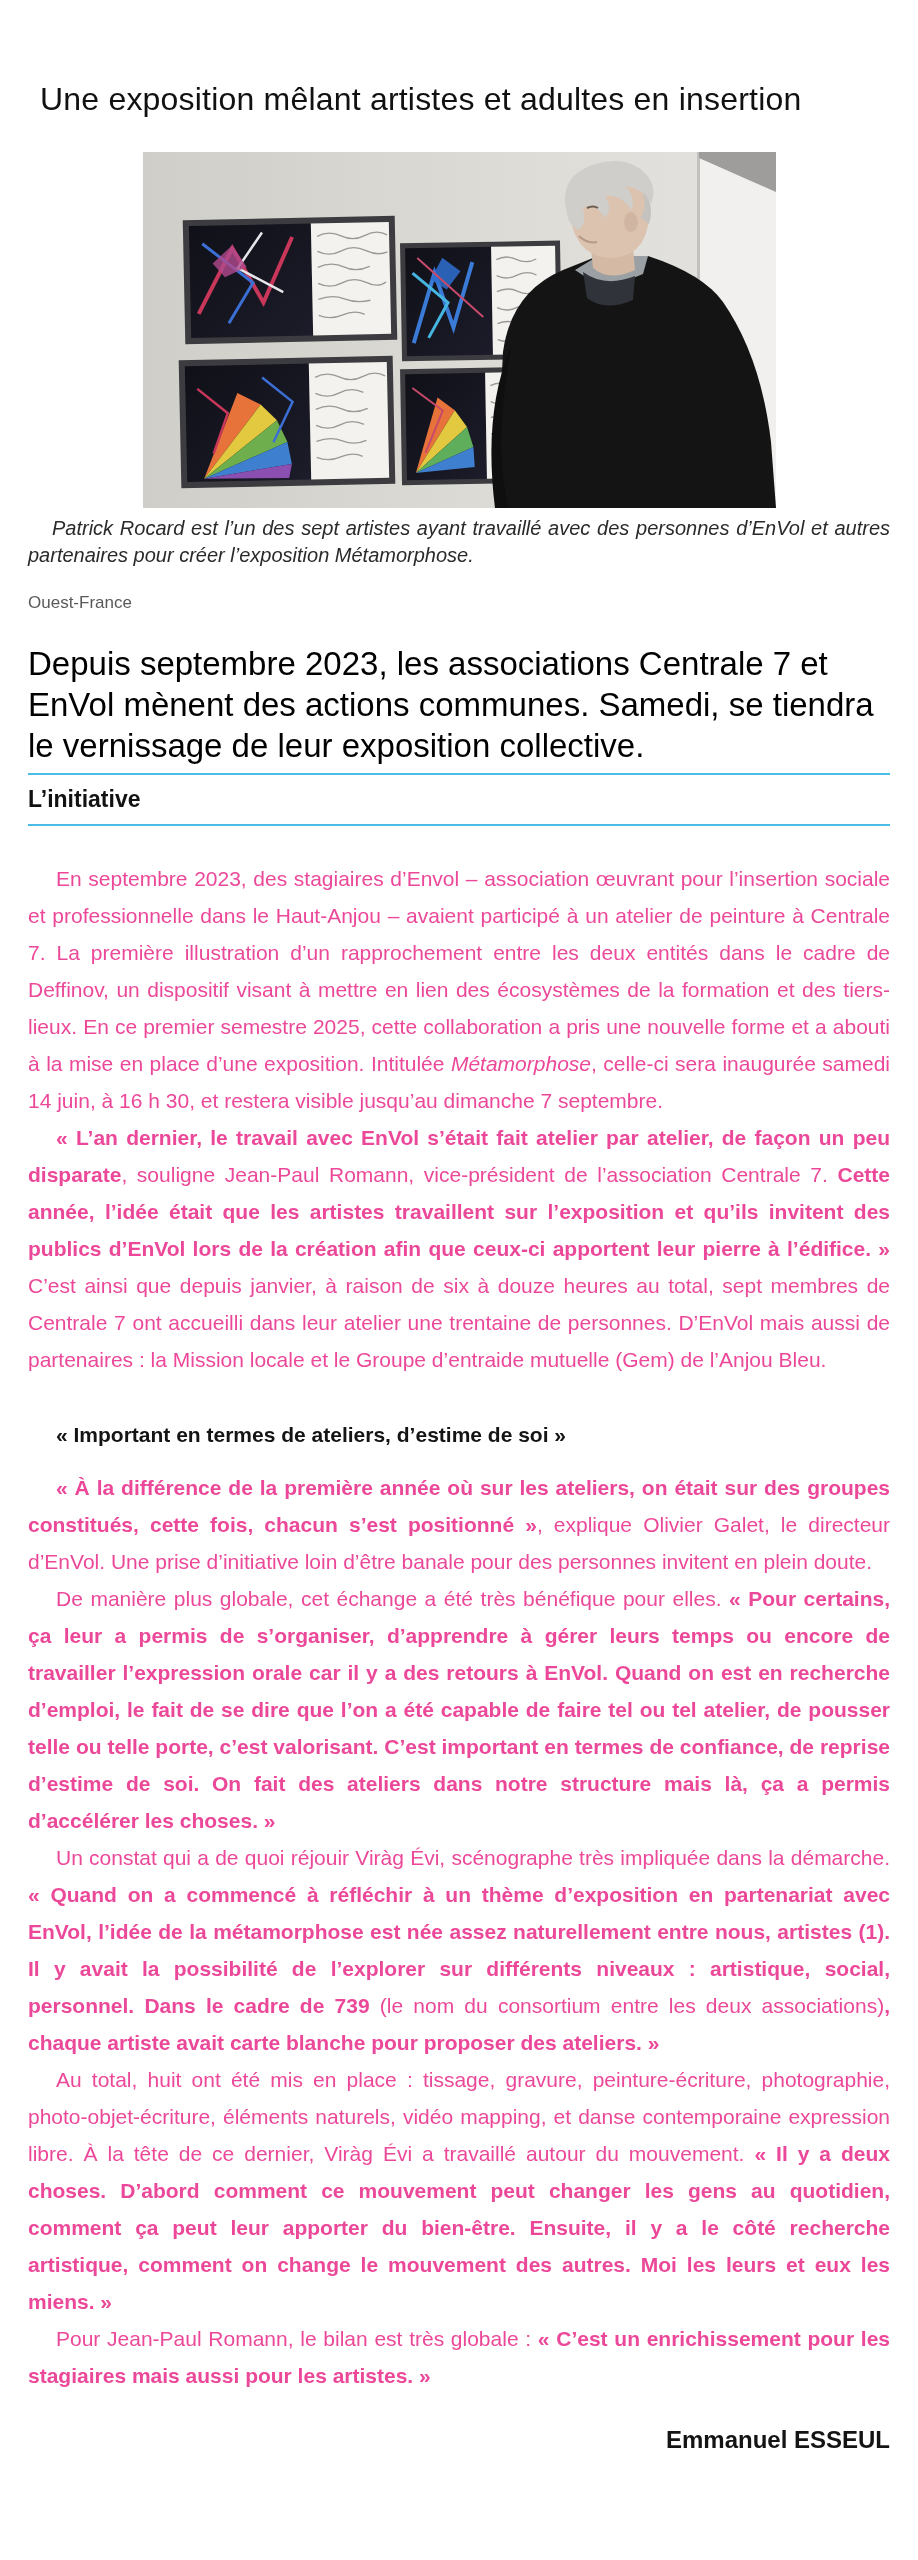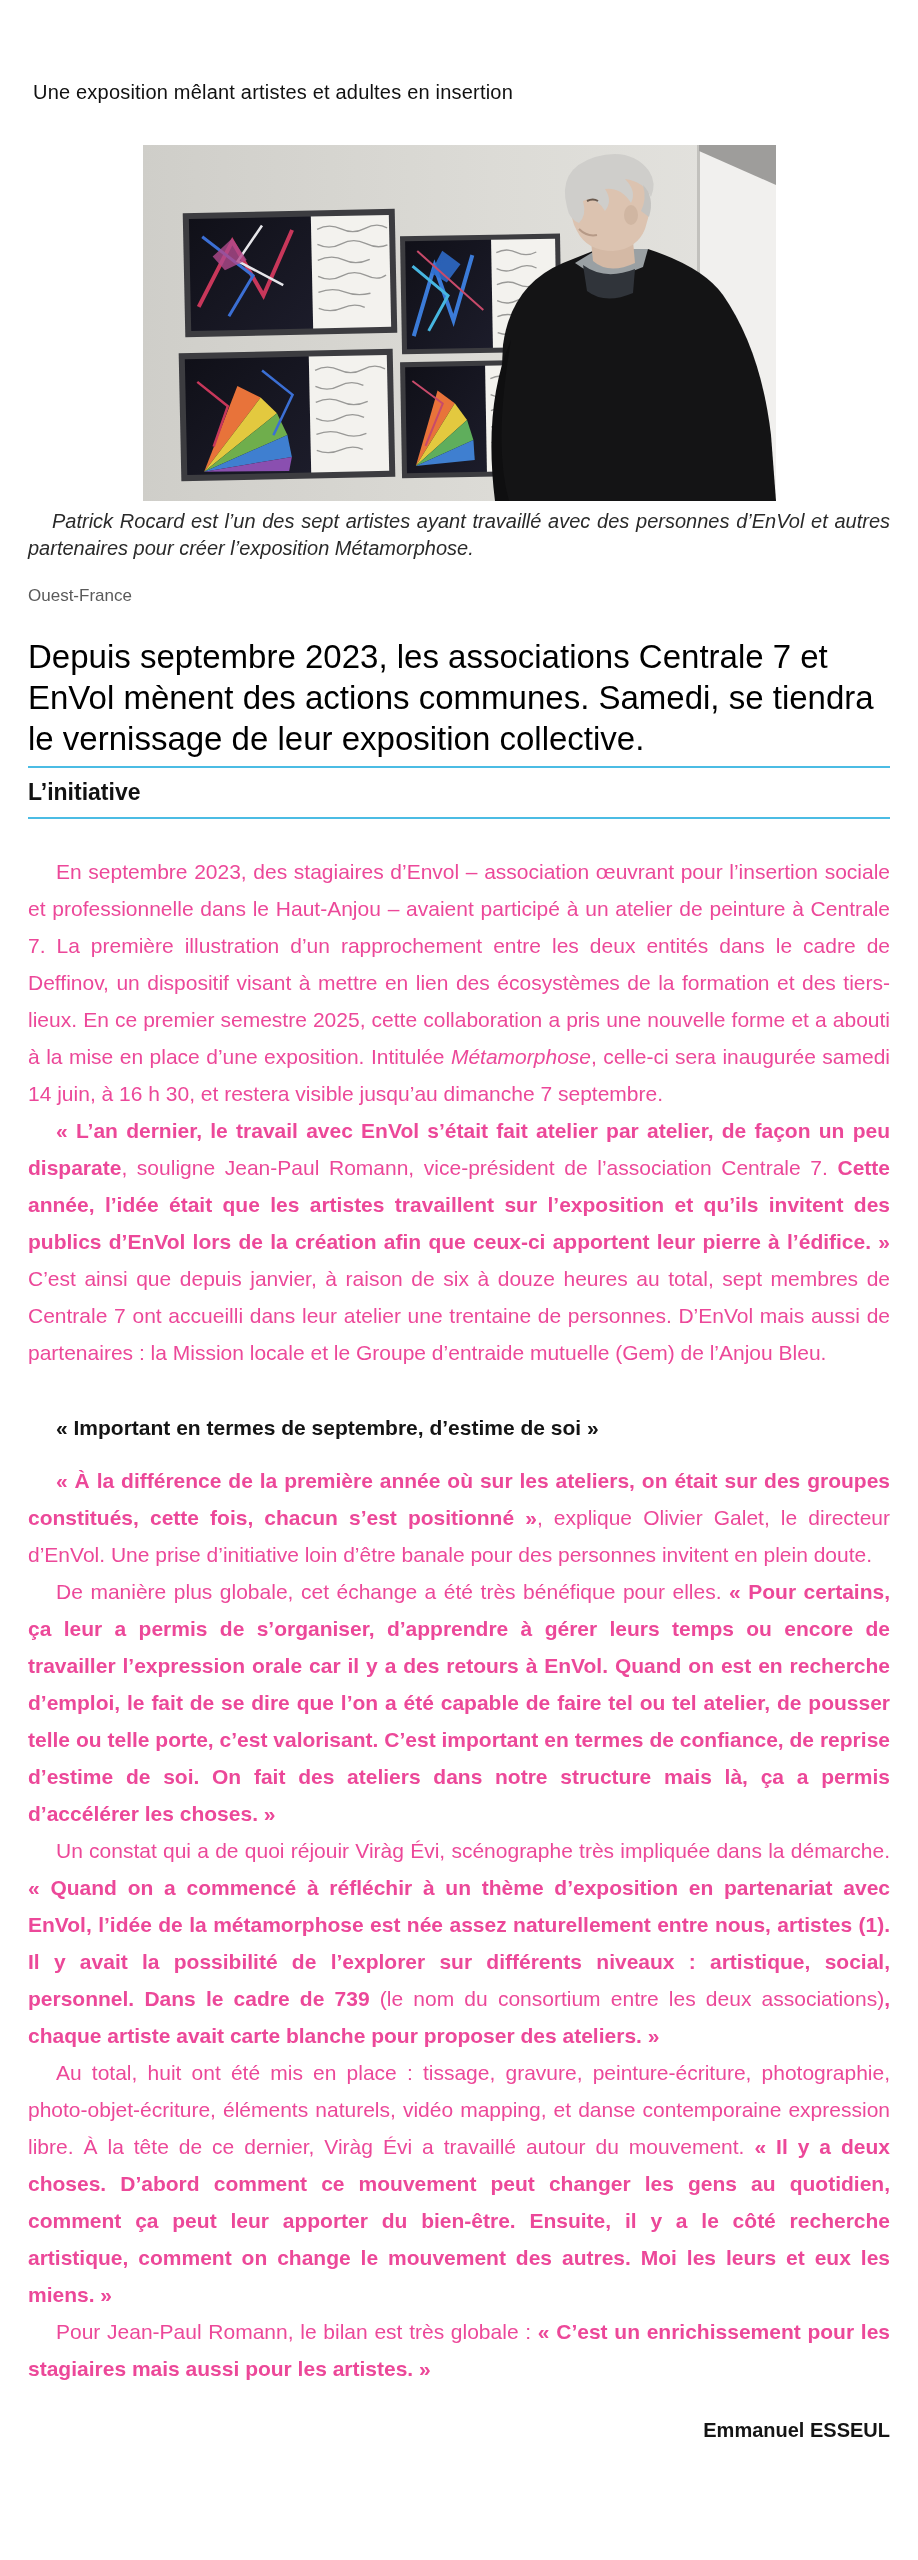--- a/index.html
+++ b/index.html
@@ -13,23 +13,23 @@
     font-family: "Liberation Sans", "DejaVu Sans", sans-serif;
     color: #1b1b1b;
     -webkit-font-smoothing: antialiased;
   }
   .page {
     padding: 0 28px;
     box-sizing: border-box;
     width: 918px;
   }
   .article-title {
-    margin: 5px;
+    margin: 12px;
     padding-top: 70px;
-    font-size: 20px;
+    font-size: 32px;
     line-height: 34px;
     font-weight: 400;
     color: #111111;
     letter-spacing: 0.2px;
   }
   figure.photo-wrap {
     margin: 36px auto 0;
     width: 633px;
   }
   figure.photo-wrap svg {
@@ -85,21 +85,21 @@
   .subhead {
     margin: 38px 0 16px;
     font-size: 21px;
     line-height: 37px;
     font-weight: 700;
     text-indent: 28px;
     color: #141414;
   }
   .byline {
     margin: 32px 0 0;
-    font-size: 20px;
+    font-size: 24px;
     font-weight: 700;
     text-align: right;
     color: #141414;
   }
 </style>
 </head>
 <body>
 
 <div class="page">
 
@@ -236,21 +236,21 @@
 
   <div class="section-head">
     <hr class="rule" style="background: rgb(75, 188, 228);">
     <h2 class="section-title">L’initiative</h2>
     <hr class="rule" style="background: rgb(75, 188, 228);">
   </div>
 
   <div class="article-body">
       <p class="body-p"><span>En septembre 2023, des stagiaires d’Envol – association œuvrant pour l’insertion sociale et professionnelle dans le Haut-Anjou – avaient participé à un atelier de peinture à Centrale 7. La première illustration d’un rapprochement entre les deux entités dans le cadre de Deffinov, un dispositif visant à mettre en lien des écosystèmes de la formation et des tiers-lieux. En ce premier semestre 2025, cette collaboration a pris une nouvelle forme et a abouti à la mise en place d’une exposition. Intitulée </span><span style="font-style: italic;">Métamorphose</span><span>, celle-ci sera inaugurée samedi 14 juin, à 16 h 30, et restera visible jusqu’au dimanche 7 septembre.</span></p>
       <p class="body-p"><span style="font-weight: 700;">« L’an dernier, le travail avec EnVol s’était fait atelier par atelier, de façon un peu disparate</span><span>, souligne Jean-Paul Romann, vice-président de l’association Centrale 7. </span><span style="font-weight: 700;">Cette année, l’idée était que les artistes travaillent sur l’exposition et qu’ils invitent des publics d’EnVol lors de la création afin que ceux-ci apportent leur pierre à l’édifice. »</span><span> C’est ainsi que depuis janvier, à raison de six à douze heures au total, sept membres de Centrale 7 ont accueilli dans leur atelier une trentaine de personnes. D’EnVol mais aussi de partenaires : la Mission locale et le Groupe d’entraide mutuelle (Gem) de l’Anjou Bleu.</span></p>
-      <h3 class="subhead">« Important en termes de septembre, d’estime de soi »</h3>
+      <h3 class="subhead">« Important en termes de ateliers, d’estime de soi »</h3>
       <p class="body-p"><span style="font-weight: 700;">« À la différence de la première année où sur les ateliers, on était sur des groupes constitués, cette fois, chacun s’est positionné »</span><span>, explique Olivier Galet, le directeur d’EnVol. Une prise d’initiative loin d’être banale pour des personnes invitent en plein doute.</span></p>
       <p class="body-p"><span>De manière plus globale, cet échange a été très bénéfique pour elles. </span><span style="font-weight: 700;">« Pour certains, ça leur a permis de s’organiser, d’apprendre à gérer leurs temps ou encore de travailler l’expression orale car il y a des retours à EnVol. Quand on est en recherche d’emploi, le fait de se dire que l’on a été capable de faire tel ou tel atelier, de pousser telle ou telle porte, c’est valorisant. C’est important en termes de confiance, de reprise d’estime de soi. On fait des ateliers dans notre structure mais là, ça a permis d’accélérer les choses. »</span></p>
       <p class="body-p"><span>Un constat qui a de quoi réjouir Viràg Évi, scénographe très impliquée dans la démarche. </span><span style="font-weight: 700;">« Quand on a commencé à réfléchir à un thème d’exposition en partenariat avec EnVol, l’idée de la métamorphose est née assez naturellement entre nous, artistes (1). Il y avait la possibilité de l’explorer sur différents niveaux : artistique, social, personnel. Dans le cadre de 739 </span><span>(le nom du consortium entre les deux associations)</span><span style="font-weight: 700;">, chaque artiste avait carte blanche pour proposer des ateliers. »</span></p>
       <p class="body-p"><span>Au total, huit ont été mis en place : tissage, gravure, peinture-écriture, photographie, photo-objet-écriture, éléments naturels, vidéo mapping, et danse contemporaine expression libre. À la tête de ce dernier, Viràg Évi a travaillé autour du mouvement. </span><span style="font-weight: 700;">« Il y a deux choses. D’abord comment ce mouvement peut changer les gens au quotidien, comment ça peut leur apporter du bien-être. Ensuite, il y a le côté recherche artistique, comment on change le mouvement des autres. Moi les leurs et eux les miens. »</span></p>
       <p class="body-p"><span>Pour Jean-Paul Romann, le bilan est très globale : </span><span style="font-weight: 700;">« C’est un enrichissement pour les stagiaires mais aussi pour les artistes. »</span></p>
     </div>
 
   <p class="byline">Emmanuel ESSEUL</p>
 
 </div>

